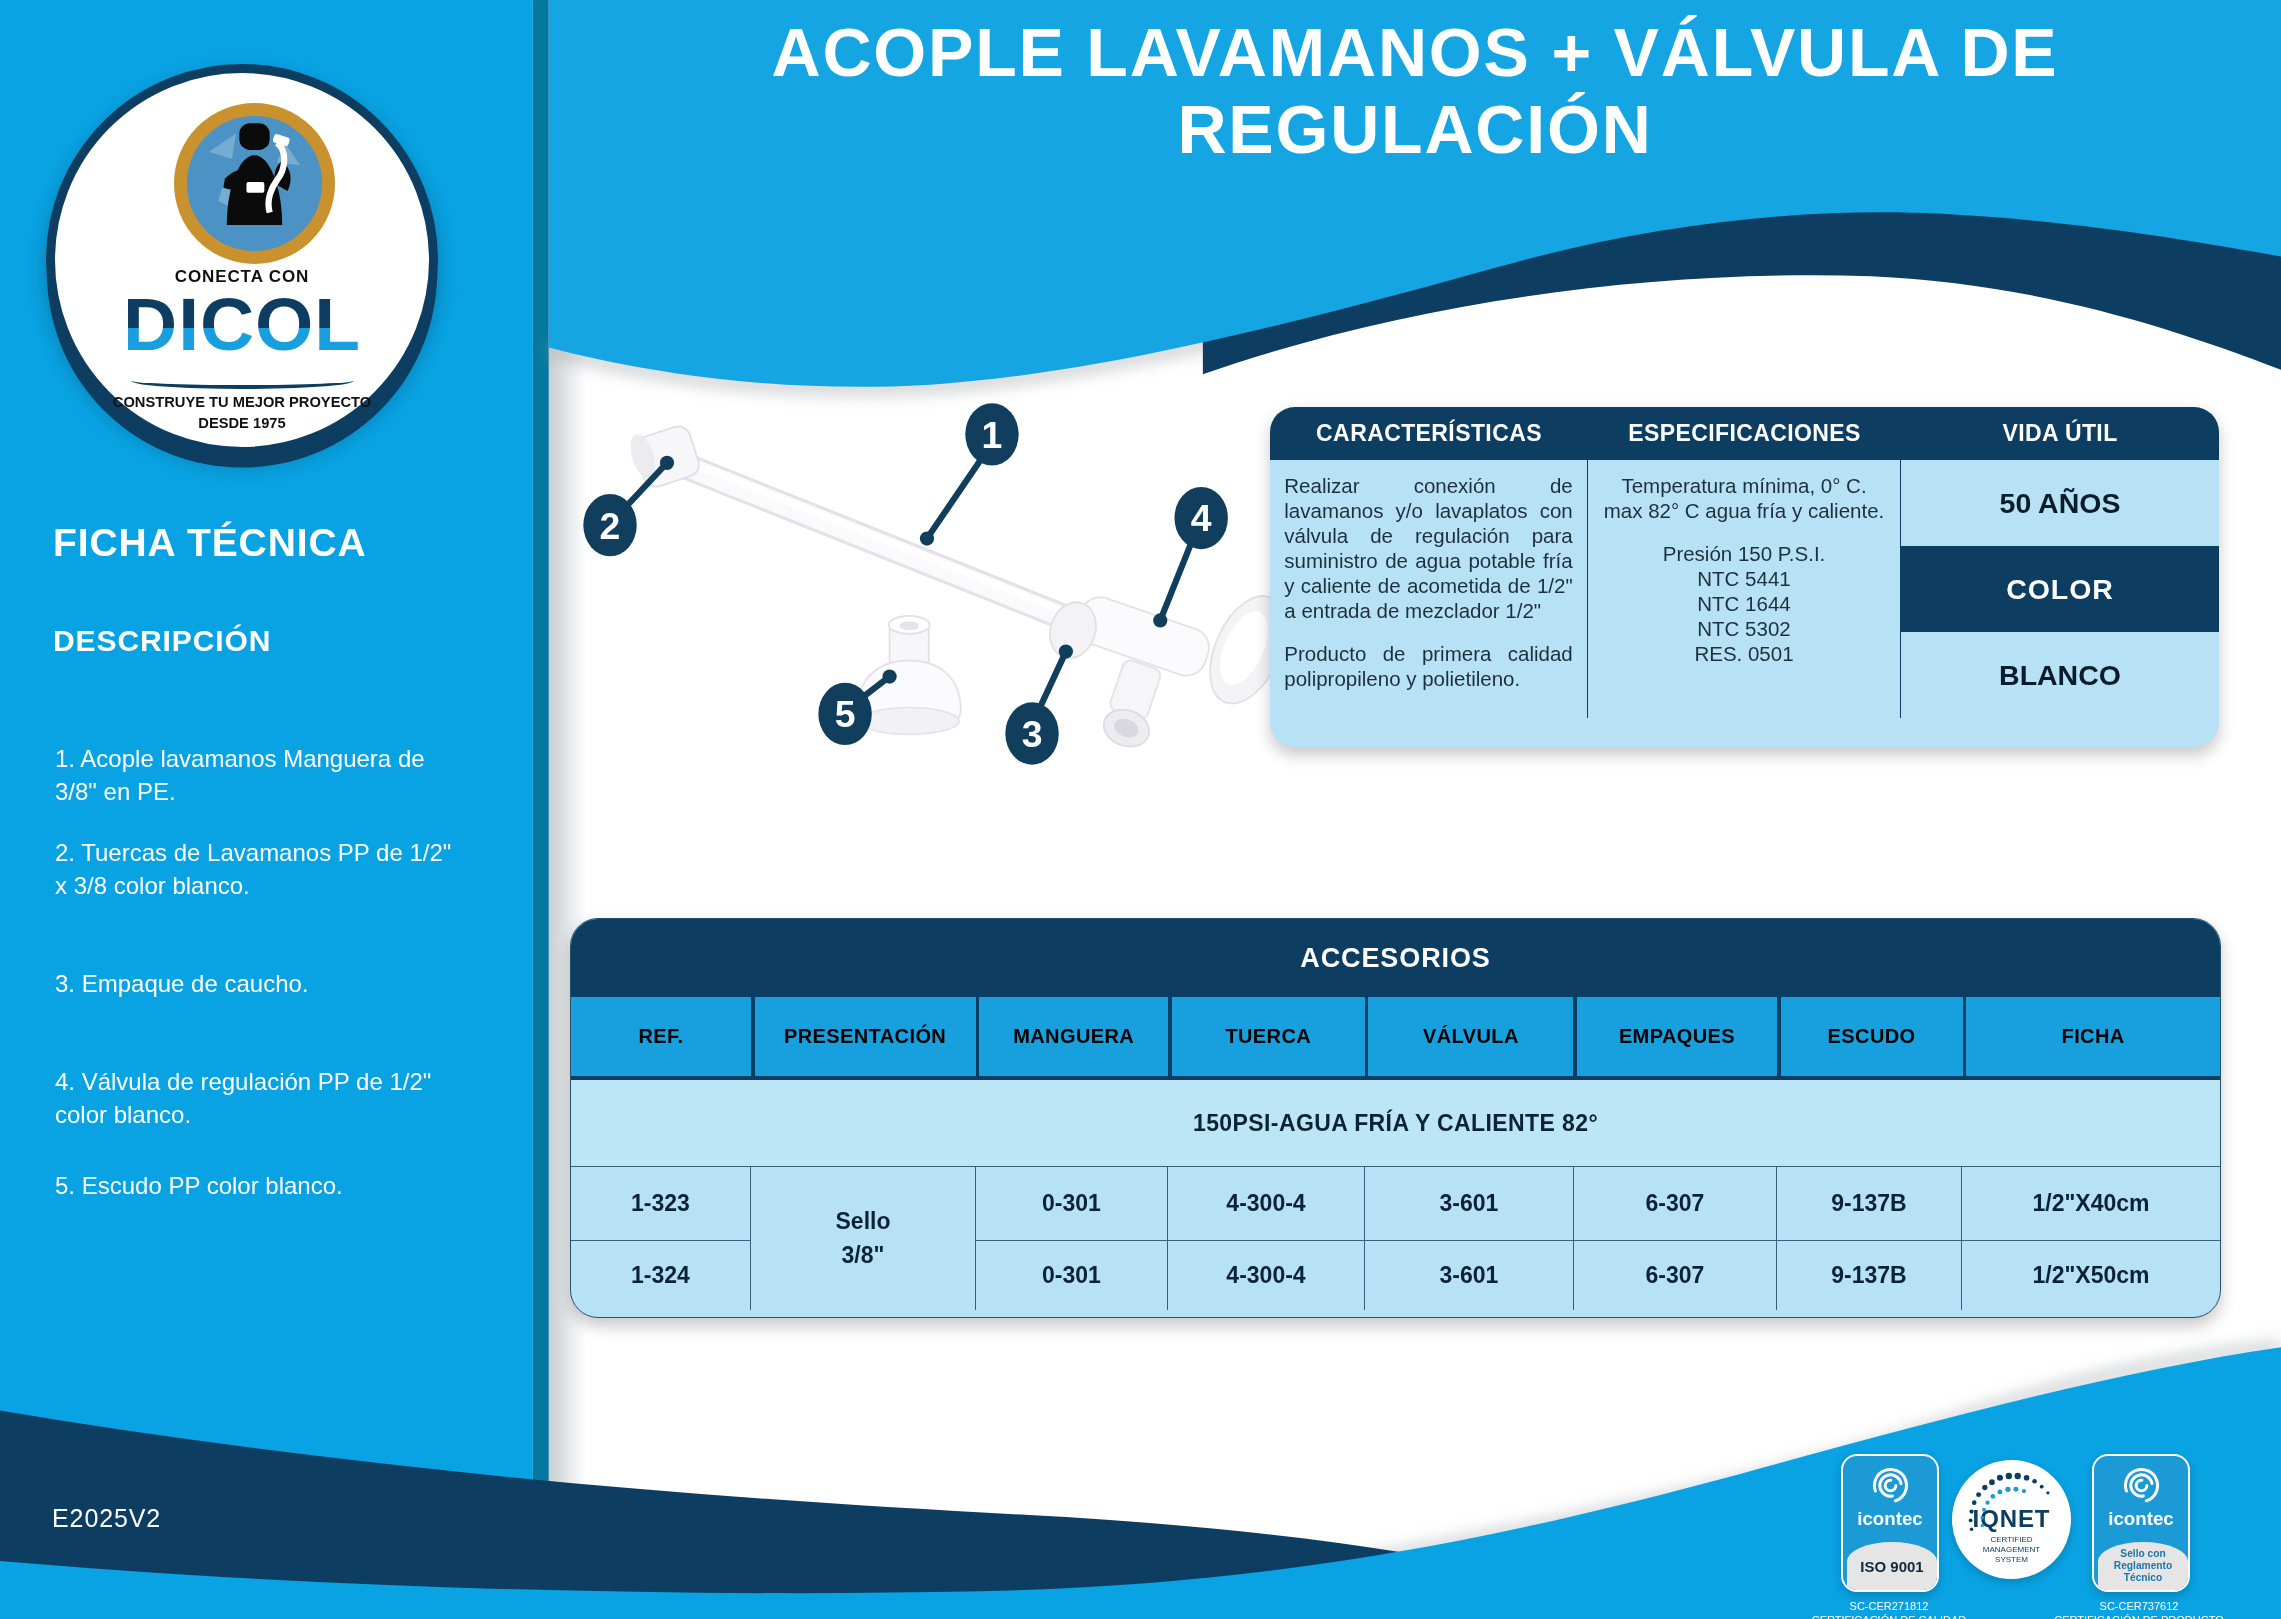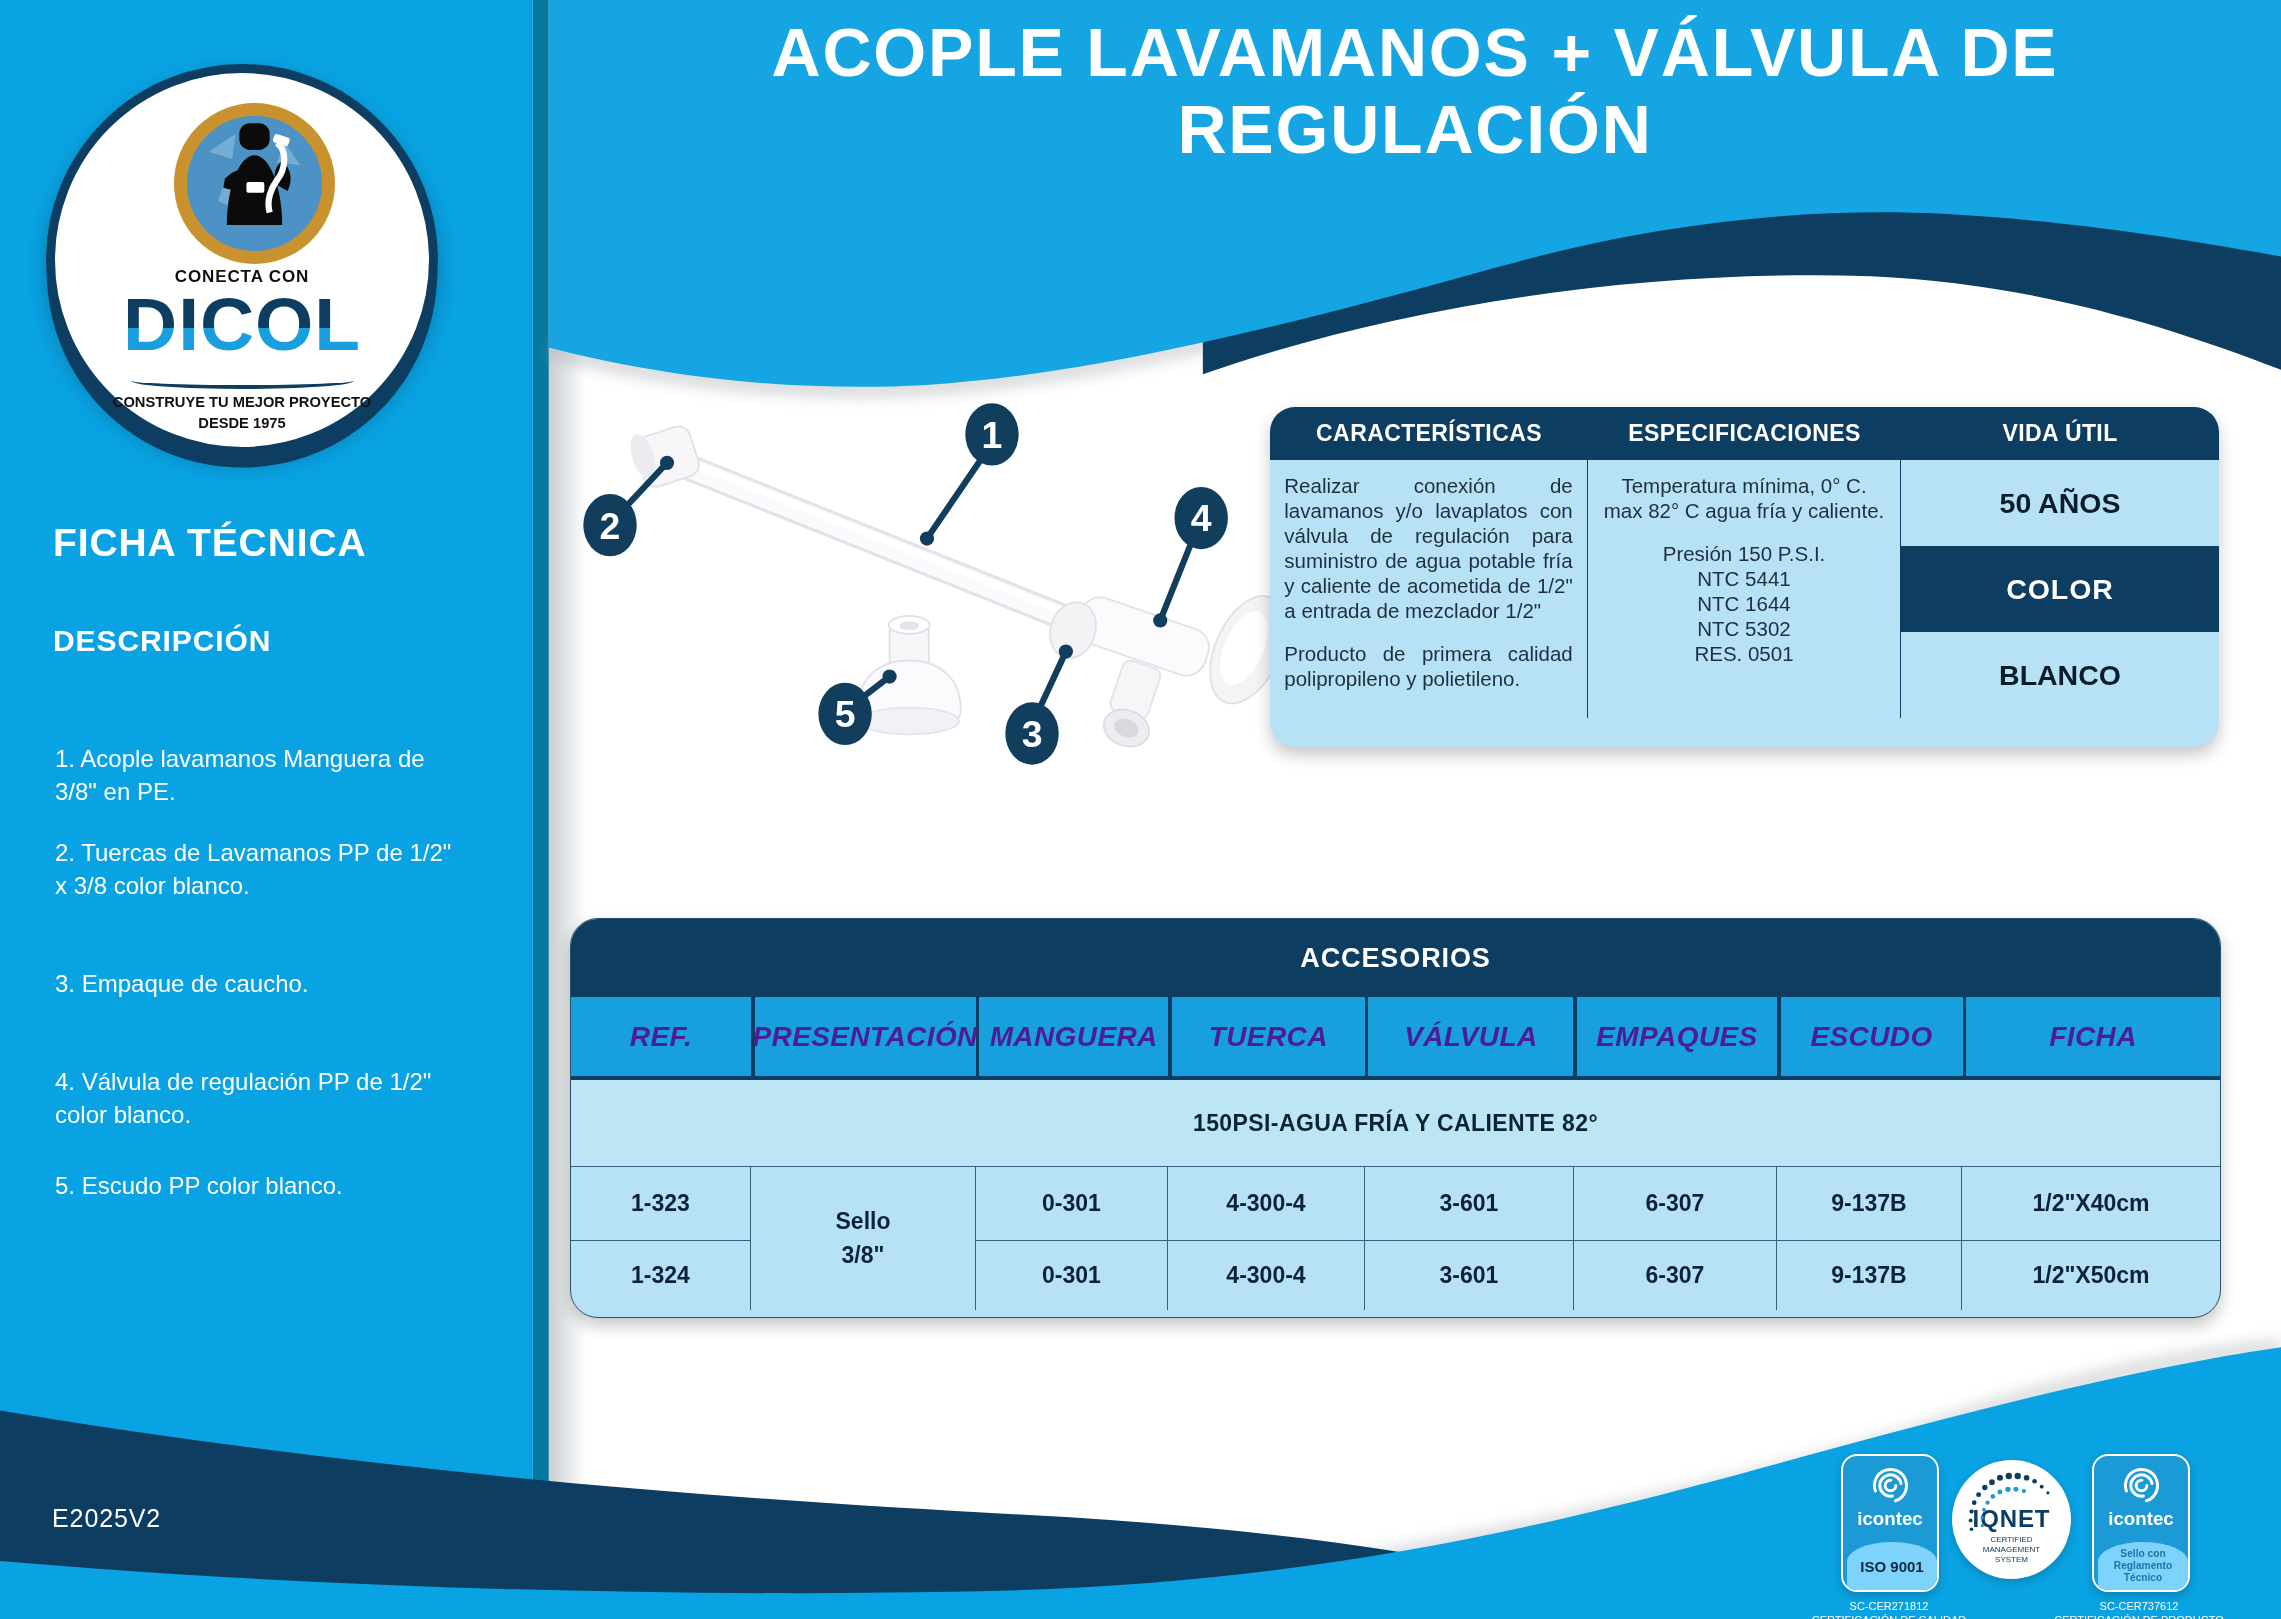--- a/index.html
+++ b/index.html
@@ -50,36 +50,36 @@
   .spec-col .gap{height:18px;}
 
   
   .acc{left:570px;top:918px;width:1649px;height:398px;border-radius:28px;overflow:hidden;
       background:#B7E2F5;border:1.8px solid #27506E;box-shadow:0 7.1px 16px rgba(0,0,0,.22);z-index:2;}
   .acc-title{height:78px;background:#0D3D60;display:flex;align-items:center;justify-content:center;
       color:#fff;font-weight:700;font-size:27px;letter-spacing:0.9px;}
   .acc-cols{display:grid;grid-template-columns:180px 221px 189px 193px 205px 200px 182px 1fr;
       gap:3.6px;background:#0D3D60;height:79px;border-bottom:4.5px solid #0D3D60;}
   .acc-cols div{background:#18A0DE;display:flex;align-items:center;justify-content:center;
-      color:#4c1d95;font-weight:600;font-size:28px;letter-spacing:0.4px;font-style:italic;}
+      color:#000000;font-weight:600;font-size:20px;letter-spacing:0.4px;}
   .acc-sub{height:86px;display:flex;align-items:center;justify-content:center;background:#BCE5F6;
       font-size:23px;font-weight:700;color:#0C2236;border-bottom:1.8px solid #35607F;letter-spacing:0.4px;}
   .acc-grid{display:grid;grid-template-columns:180px 225px 192px 197px 209px 203px 185px 1fr;
       grid-template-rows:74px 1fr;height:143px;}
   .acc-cell{display:flex;align-items:center;justify-content:center;font-size:23px;font-weight:600;
       color:#0C2236;border-right:1.8px solid #35607F;}
   .acc-cell.rb{border-bottom:1.8px solid #35607F;}
   .acc-cell.last{border-right:none;}
   .acc-cell.merge{grid-row:span 2;text-align:center;line-height:1.45;}
 
   
   .badge-icontec{width:94px;height:134px;border-radius:16px;background:#1B9AD6;border:2.7px solid #fff;
       position:absolute;z-index:3;overflow:hidden;text-align:center;box-shadow:0 3.6px 9px rgba(0,0,0,.18);}
   .badge-icontec .bname{position:absolute;left:0;right:0;top:52px;color:#fff;font-weight:700;font-size:18.7px;}
-  .badge-white{position:absolute;left:4px;right:0;bottom:0;height:48px;background:#7dd3fc;
+  .badge-white{position:absolute;left:4px;right:0;bottom:0;height:48px;background:#e5e5e5;
       border-top-left-radius:50% 19.6px;border-top-right-radius:50% 19.6px;}
   .badge-white .b1{margin-top:16px;font-size:15px;font-weight:700;color:#10293D;}
   .badge-white .b3{margin-top:6.2px;font-size:10.2px;font-weight:700;color:#1B75A8;line-height:1.15;}
   .iqnet{position:absolute;width:119px;height:119px;border-radius:50%;background:#fff;z-index:3;
       text-align:center;box-shadow:0 3.6px 9px rgba(0,0,0,.18);}
   .iqnet .iq{margin-top:45px;font-size:24px;font-weight:800;color:#0D3D60;letter-spacing:0.9px;}
   .iqnet .iqsub{font-size:8px;font-weight:400;color:#0D3D60;line-height:1.25;margin-top:1.8px;}
   .badge-cap{position:absolute;width:196px;text-align:center;color:#fff;font-size:11px;
       line-height:1.3;z-index:3;font-weight:500;}
 </style>

